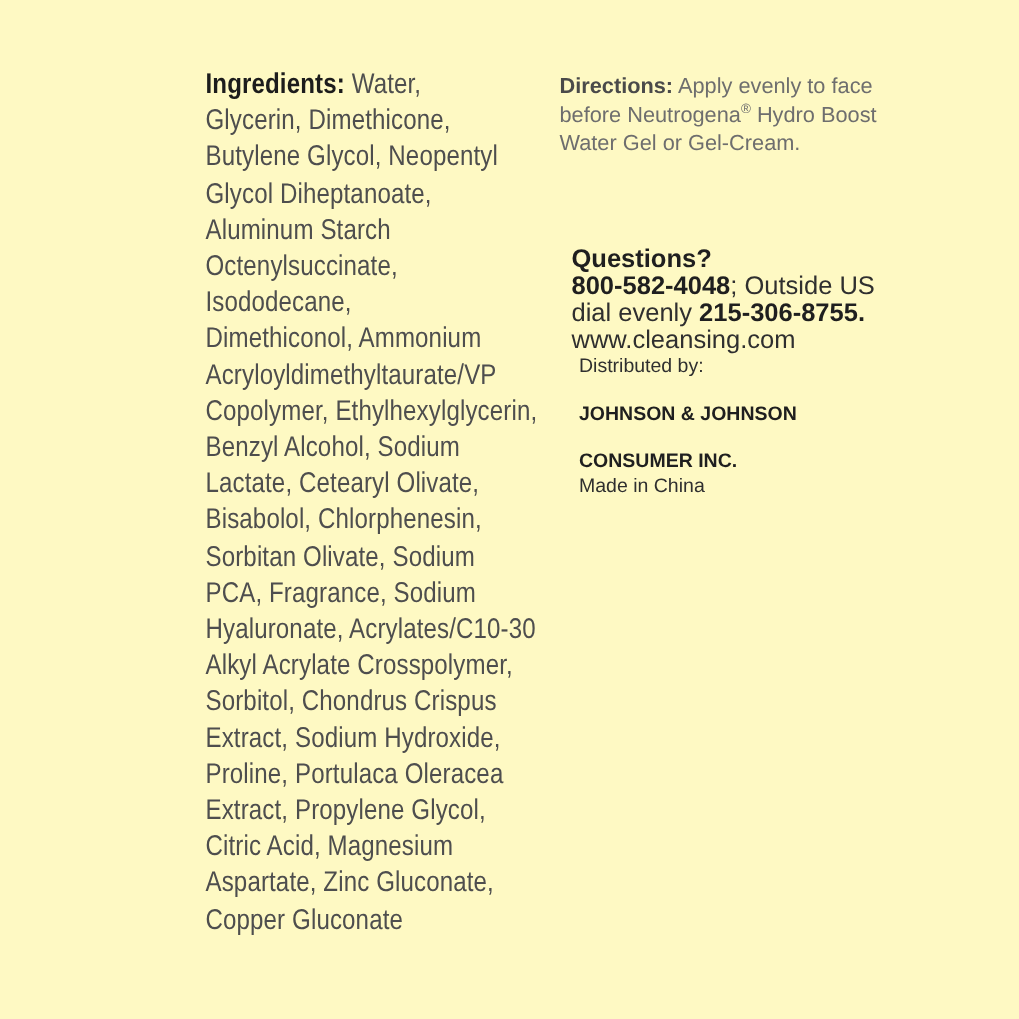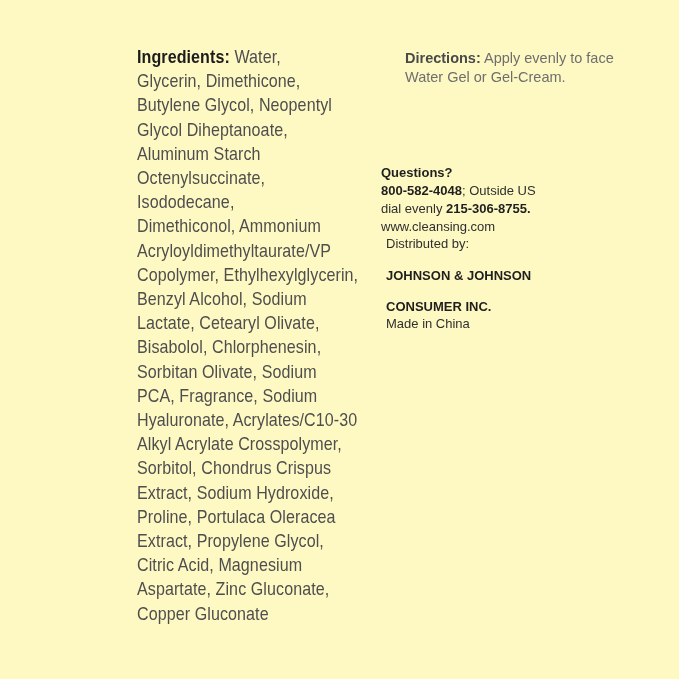--- a/index.html
+++ b/index.html
@@ -36,38 +36,37 @@
 
   
   .directions {
     position: absolute;
     left: 373px;
     top: 49px;
     font-size: 14.5px;
     line-height: 19px;
     color: #6e6e6e;
     white-space: nowrap;
-    margin-left: 32px;
   }
   .directions .bold-label {
     font-weight: bold;
     color: #4a4a4a;
   }
   .reg-mark {
     font-size: 9px;
     vertical-align: super;
     line-height: 0;
   }
 
   
   .questions {
     position: absolute;
     left: 381px;
     top: 164px;
-    font-size: 13px;
+    font-size: 17px;
     line-height: 18px;
     color: #2f2f2f;
     white-space: nowrap;
   }
   .questions .bold {
     font-weight: bold;
     color: #1f1f1f;
   }
 
   
@@ -113,20 +112,21 @@
     <div>Extract, Sodium Hydroxide,</div>
     <div>Proline, Portulaca Oleracea</div>
     <div>Extract, Propylene Glycol,</div>
     <div>Citric Acid, Magnesium</div>
     <div>Aspartate, Zinc Gluconate,</div>
     <div>Copper Gluconate</div>
   </div>
 
   <div class="directions">
     <div><span class="bold-label">Directions:</span><span> Apply evenly to face</span></div>
+    <div><span>before Neutrogena</span><span class="reg-mark">®</span><span> Hydro Boost</span></div>
     <div>Water Gel or Gel-Cream.</div>
   </div>
 
   <div class="questions">
     <div class="bold">Questions?</div>
     <div><span class="bold">800-582-4048</span><span>; Outside US</span></div>
     <div><span>dial evenly </span><span class="bold">215-306-8755.</span></div>
     <div>www.cleansing.com</div>
   </div>
 

